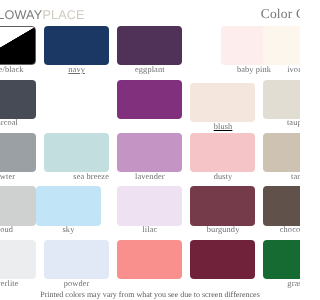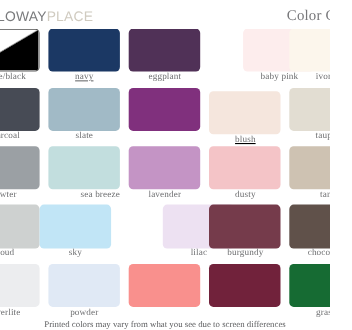--- a/index.html
+++ b/index.html
@@ -63,24 +63,20 @@
         <div class="lbl" style="color: rgb(109, 110, 112);">baby pink</div>
       </div>
       <div class="cell" style="left: 292.8px; top: 0px;">
         <div class="sw" style="background: rgb(252, 246, 236);"></div>
         <div class="lbl" style="color: rgb(109, 110, 112);">ivory</div>
       </div>
       <div class="cell" style="left: 0px; top: 53.375px;">
         <div class="sw" style="background: rgb(71, 75, 85);"></div>
         <div class="lbl" style="color: rgb(109, 110, 112);">charcoal</div>
       </div>
-      <div class="cell" style="left: 73.2px; top: 53.375px;">
-        <div class="sw" style="background: rgb(161, 186, 198);"></div>
-        <div class="lbl" style="color: rgb(109, 110, 112);">slate</div>
-      </div>
       <div class="cell" style="left: 146.4px; top: 53.375px;">
         <div class="sw" style="background: rgb(128, 48, 125);"></div>
       </div>
       <div class="cell" style="left: 219.6px; top: 57px; text-decoration: underline;">
         <div class="sw" style="background: rgb(245, 230, 221);"></div>
         <div class="lbl" style="color: rgb(109, 110, 112);">blush</div>
       </div>
       <div class="cell" style="left: 292.8px; top: 53.375px;">
         <div class="sw" style="background: rgb(226, 221, 210);"></div>
         <div class="lbl" style="color: rgb(109, 110, 112);">taupe</div>
@@ -106,21 +102,21 @@
         <div class="lbl" style="color: rgb(109, 110, 112);">tan</div>
       </div>
       <div class="cell" style="left: 0px; top: 160.125px;">
         <div class="sw" style="background: rgb(206, 209, 208);"></div>
         <div class="lbl" style="color: rgb(109, 110, 112);">cloud</div>
       </div>
       <div class="cell" style="left: 65px; top: 160.125px;">
         <div class="sw" style="background: rgb(193, 229, 246);"></div>
         <div class="lbl" style="color: rgb(109, 110, 112);">sky</div>
       </div>
-      <div class="cell" style="left: 146.4px; top: 160.125px; margin-left: 31px;">
+      <div class="cell" style="left: 146.4px; top: 160.125px;">
         <div class="sw" style="background: rgb(237, 225, 242);"></div>
         <div class="lbl" style="color: rgb(109, 110, 112);">lilac</div>
       </div>
       <div class="cell" style="left: 219.6px; top: 160.125px;">
         <div class="sw" style="background: rgb(117, 59, 75);"></div>
         <div class="lbl" style="color: rgb(109, 110, 112);">burgundy</div>
       </div>
       <div class="cell" style="left: 292.8px; top: 160.125px;">
         <div class="sw" style="background: rgb(96, 81, 74);"></div>
         <div class="lbl" style="color: rgb(109, 110, 112);">chocolate</div>

